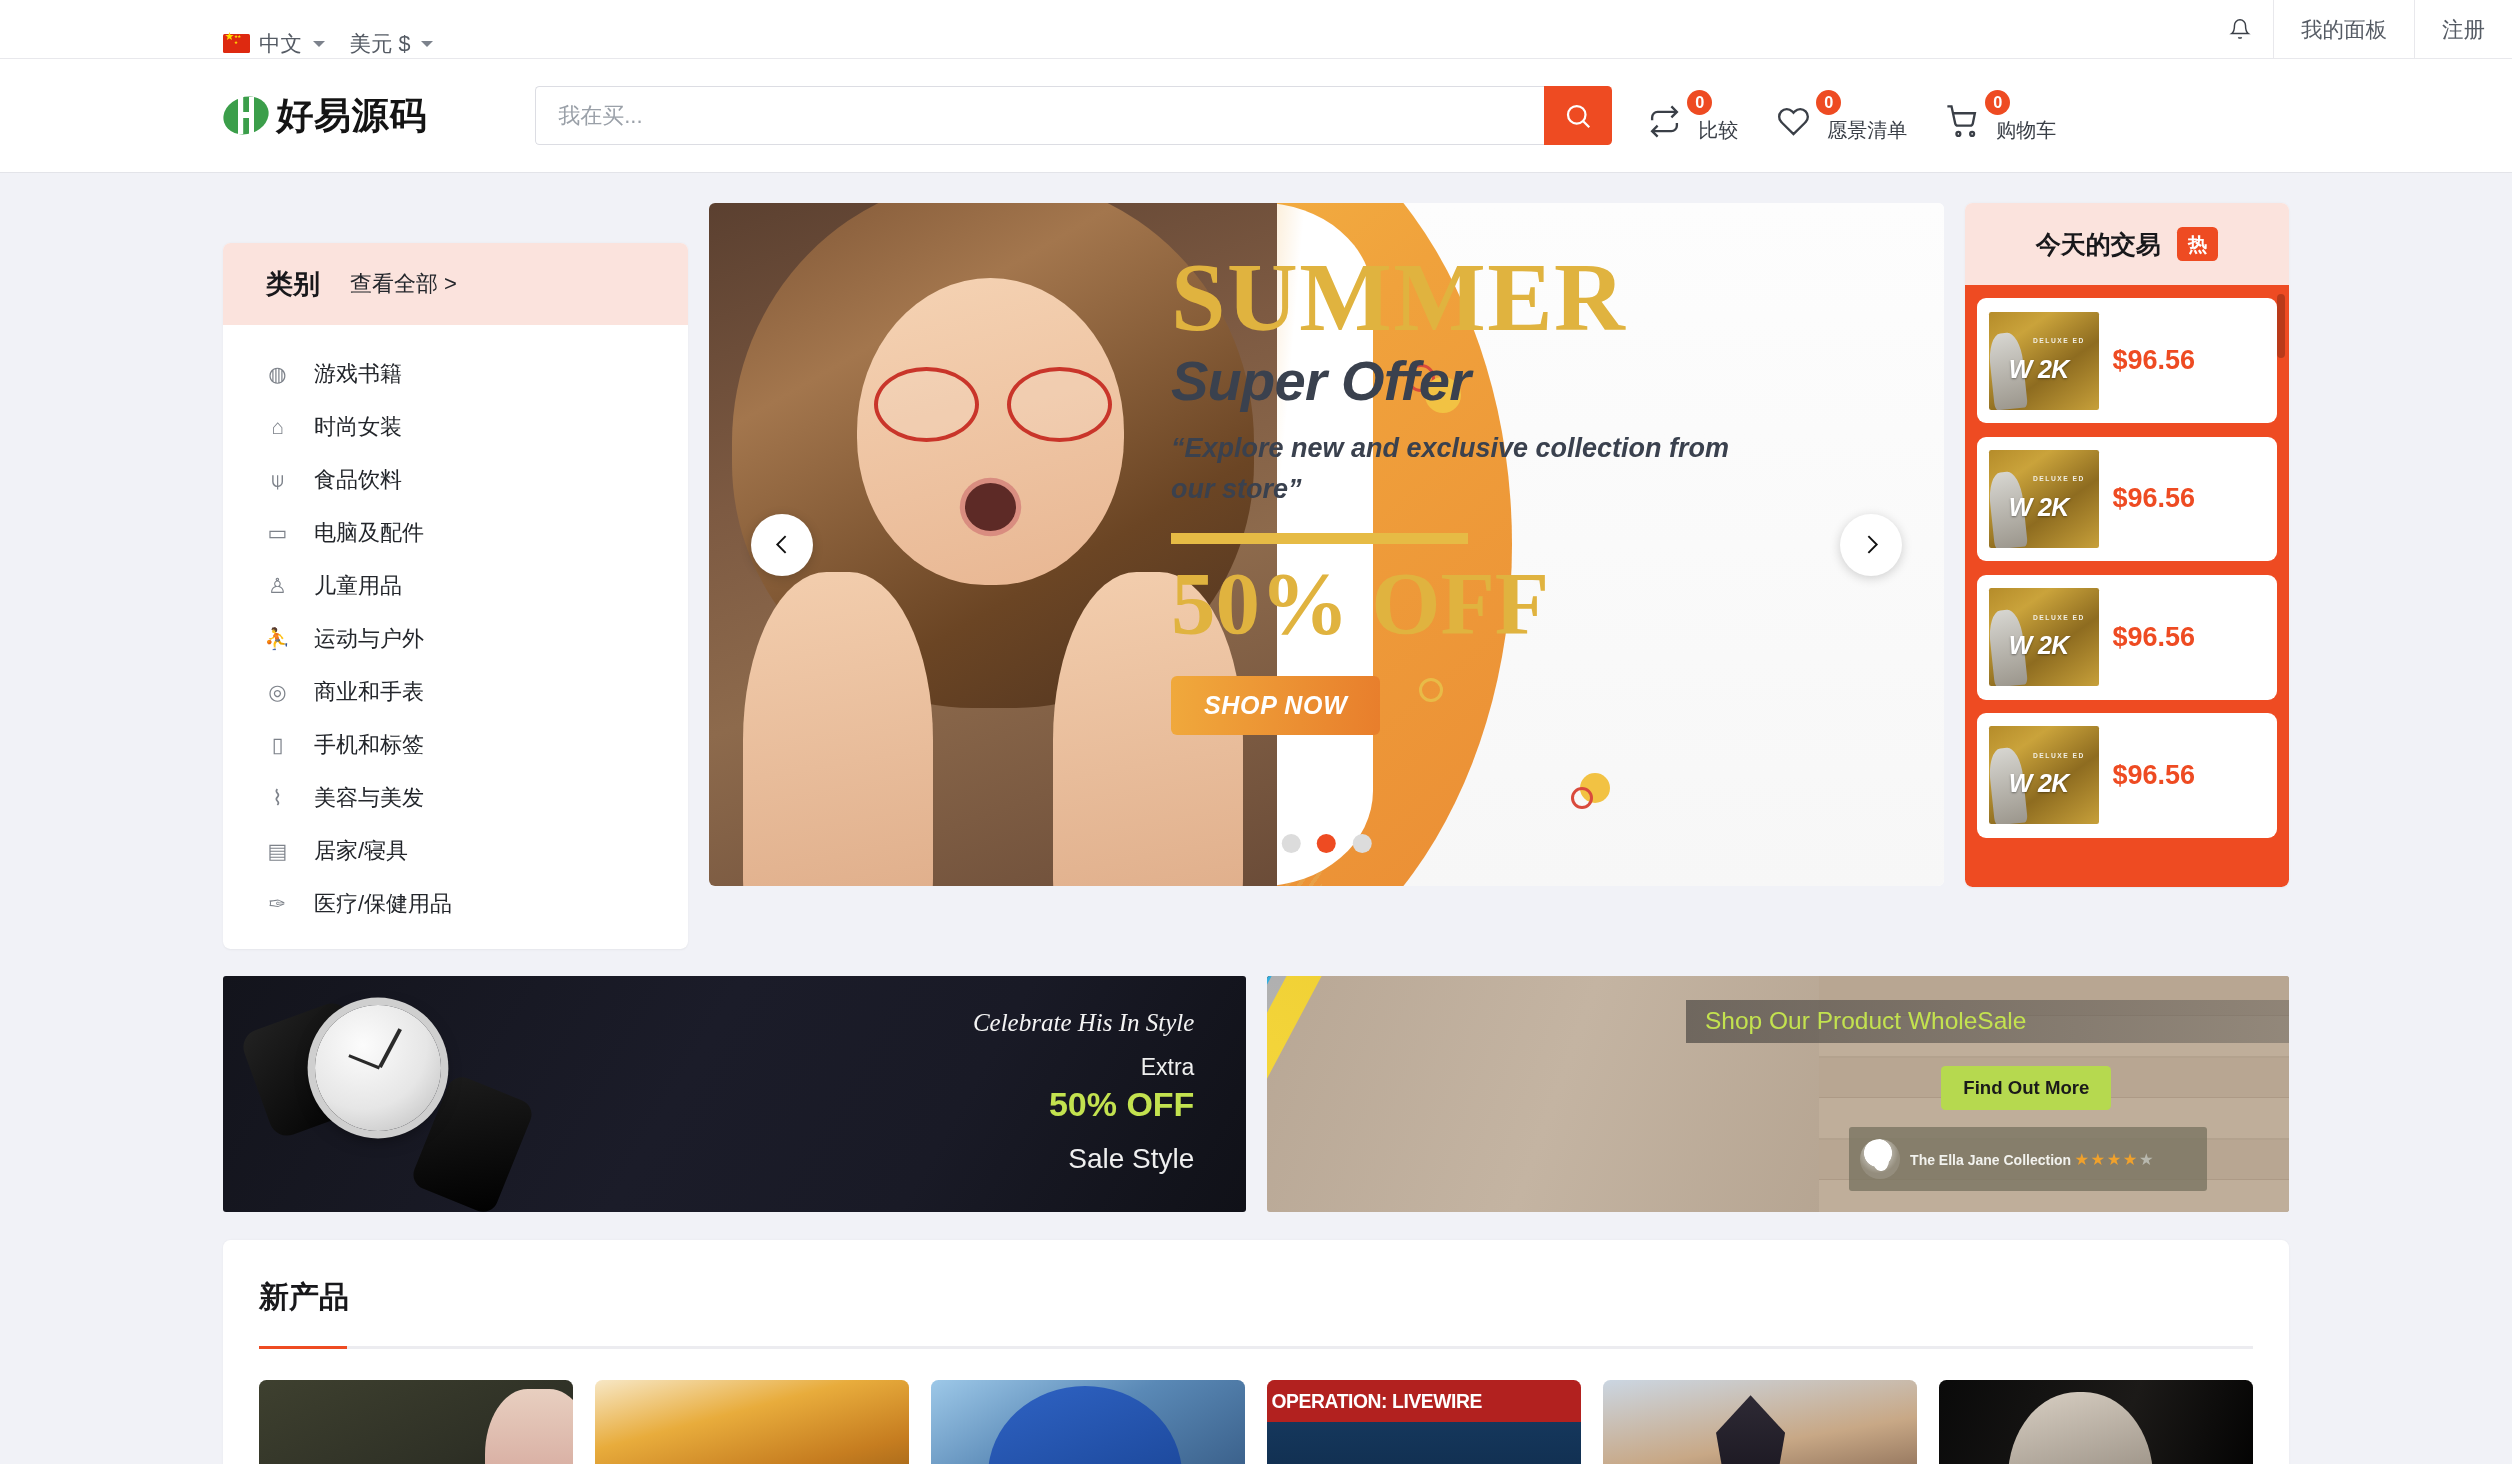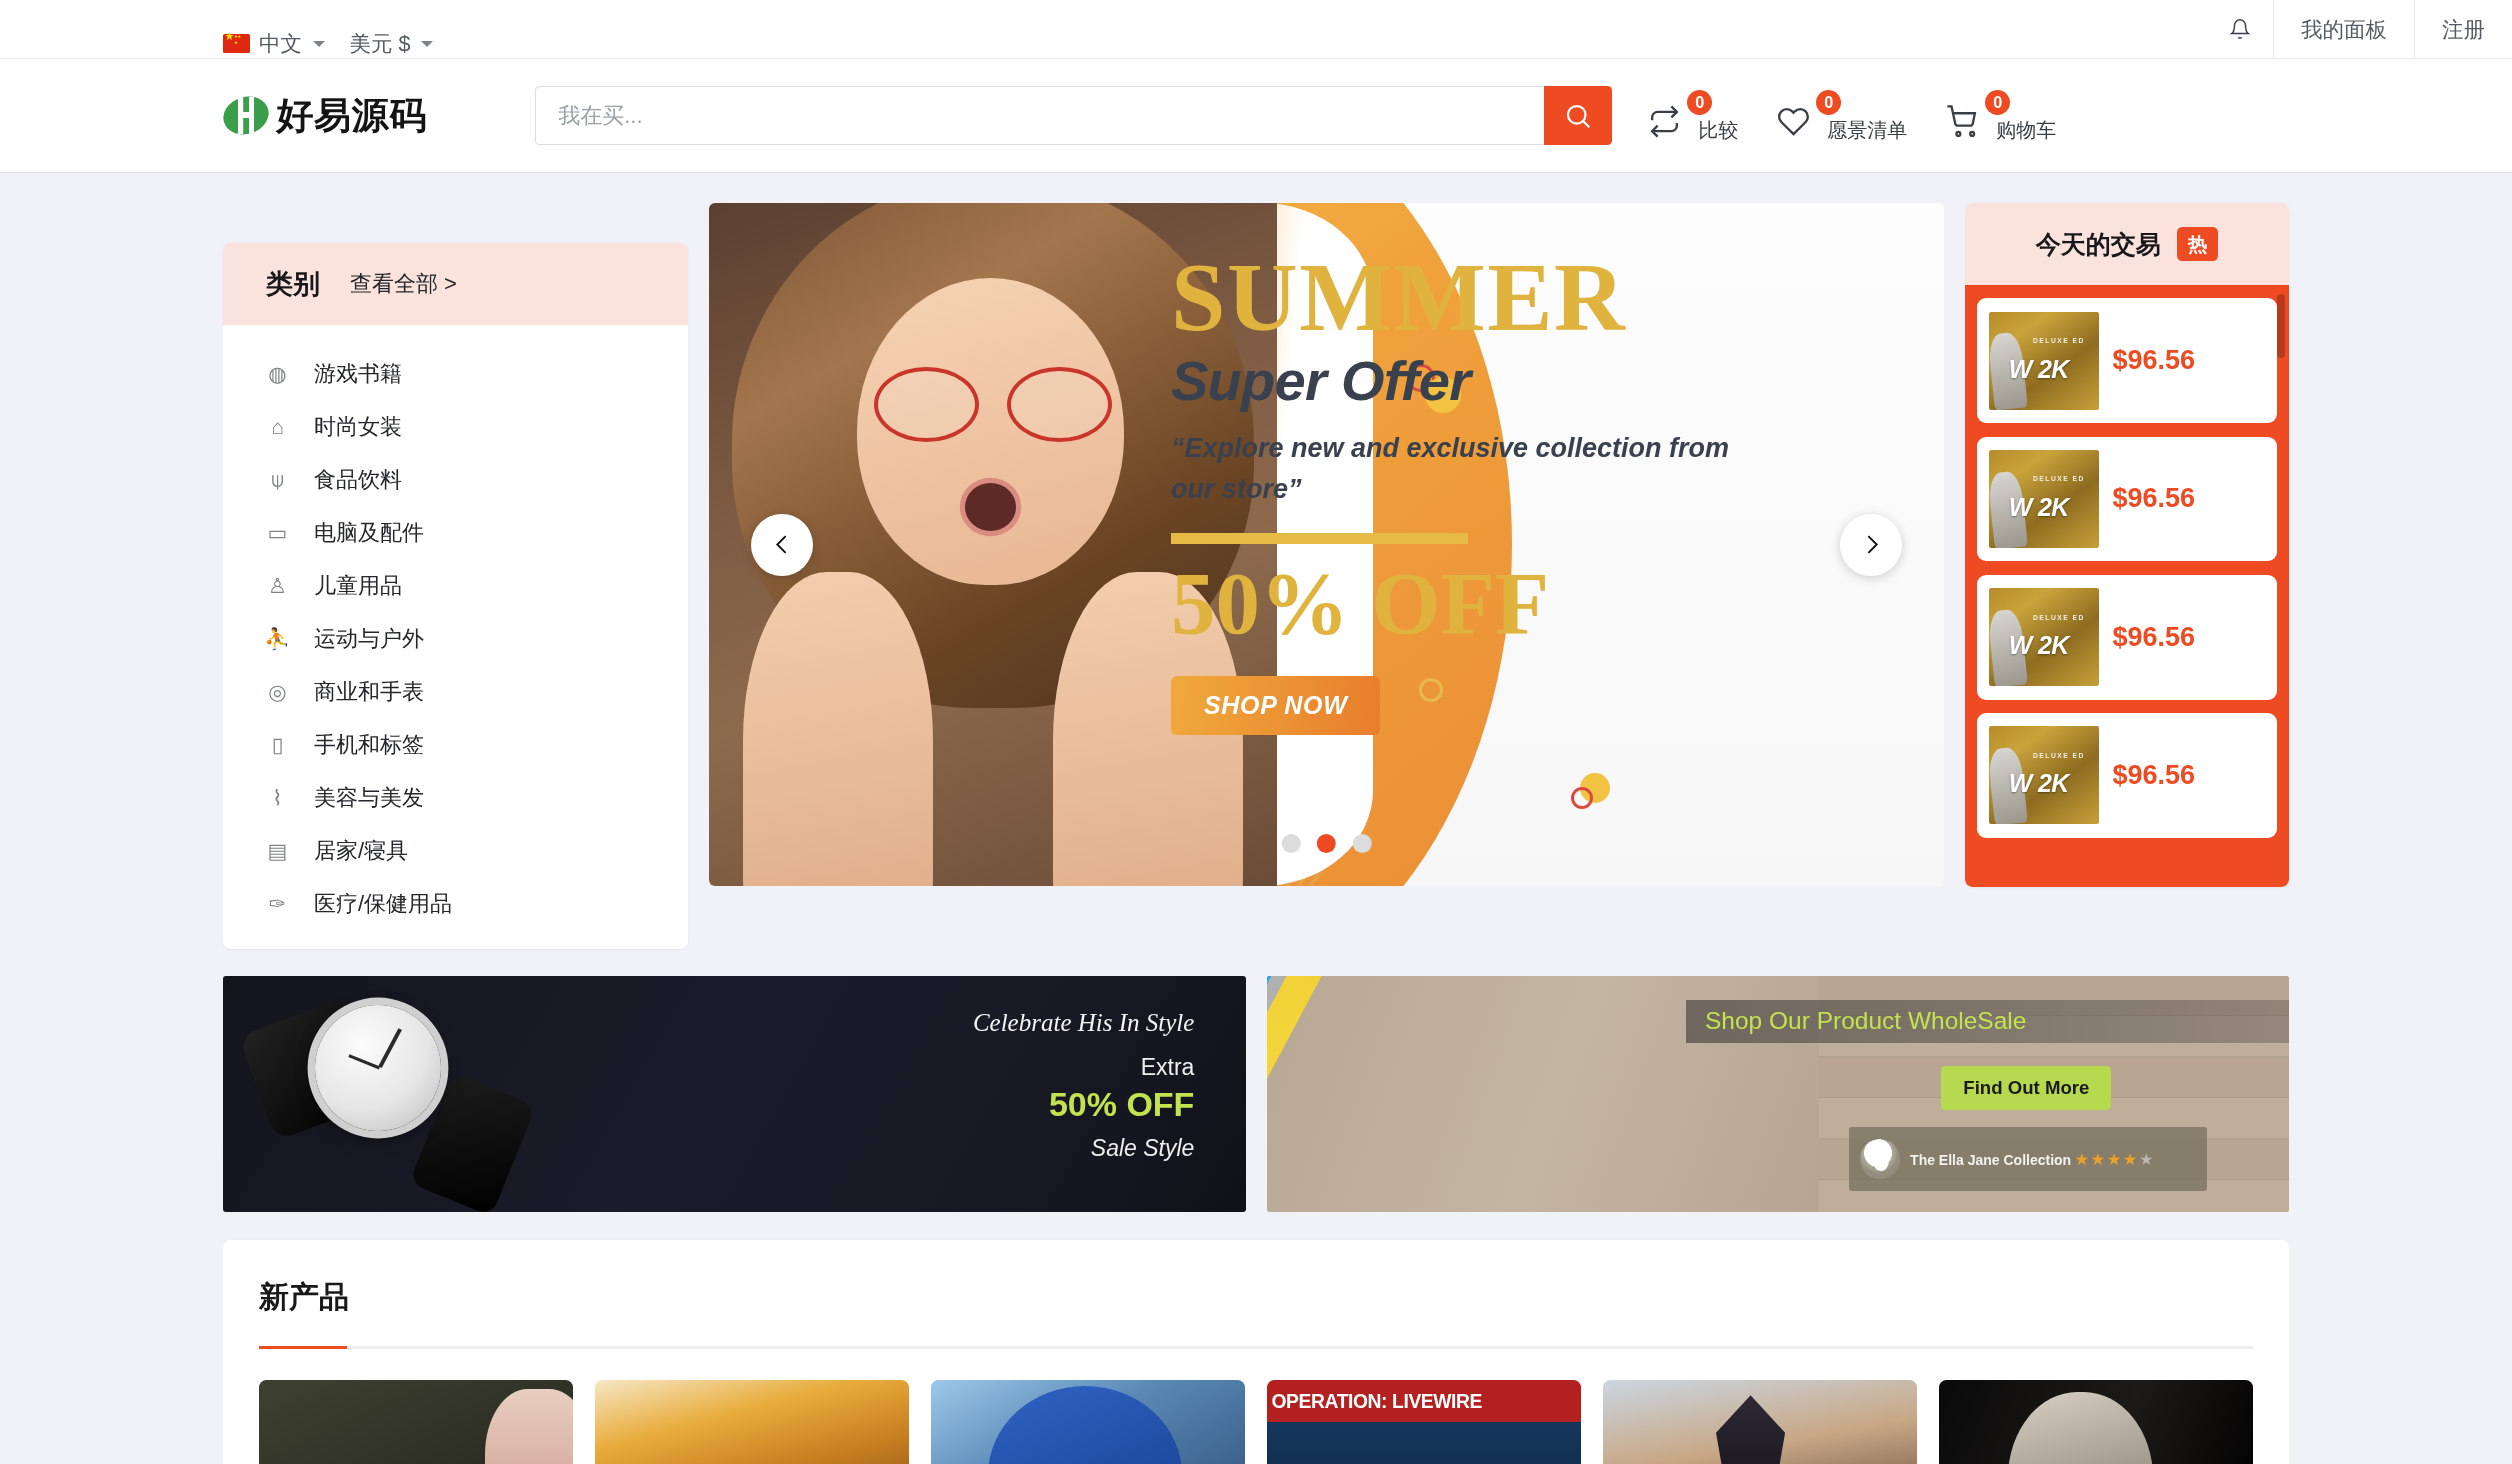--- a/index.html
+++ b/index.html
@@ -317,21 +317,21 @@
   }
   .pw-strap2 {
     position: absolute; left: 20%; top: 46%; width: 89px; height: 119px;
     background: linear-gradient(150deg,#1c1c1c,#000); border-radius: 15px;
     transform: rotate(22deg);
   }
   .pw-copy { position: absolute; right: 5%; top: 14%; text-align: right; }
   .pw-script { font-family: "Liberation Serif","DejaVu Serif",serif; font-style: italic; font-size: 25px; color: #f4f4f4; }
   .pw-extra { font-size: 23px; color: #efefef; margin-top: 16.3px; }
   .pw-off { font-size: 34px; font-weight: 700; color: #c3e24f; margin-top: 4.5px; }
-  .pw-style { font-size: 23px; color: #efefef; margin-top: 11px; font-style: italic; }
+  .pw-style { font-size: 28px; color: #efefef; margin-top: 19px; }
 
   .promo.razor {
     background: linear-gradient(120deg,#e8e9e9 0%, #dedfe0 40%, #cfd1d2 70%, #babcbe 100%);
   }
   .pr-blur1 {
     position: absolute; right: 4%; top: 18%; width: 44%; height: 52%;
     background: radial-gradient(ellipse at 40% 40%, rgba(170,175,180,.85), rgba(200,205,210,0) 70%);
     filter: blur(4.5px);
   }
   .pr-handle {

